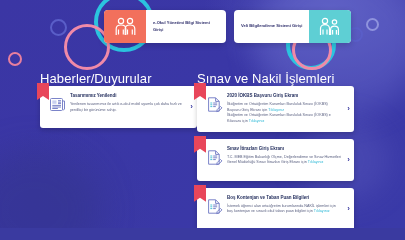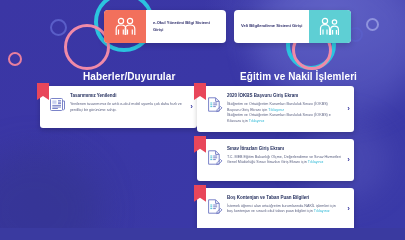--- a/index.html
+++ b/index.html
@@ -36,21 +36,21 @@
   .abtn{display:flex;align-items:stretch;height:33px;border-radius:4px;overflow:hidden;
         box-shadow:0 2px 6px rgba(0,0,0,.18);background:#fff;}
   .abtn .ic{width:42px;display:flex;align-items:center;justify-content:center;}
   .abtn .lb{display:flex;align-items:center;padding:0 7px;max-width:66px;
             font-size:4.1px;font-weight:bold;color:#2e2e6b;line-height:1.5;}
   .btn-okul .ic{background:#f2705c;}
   .btn-veli{flex-direction:row-reverse;}
   .btn-veli .ic{background:#5ecfd4;}
 
   
-  .sect-h{position:absolute;font-size:10px;font-weight:bold;color:#fff;letter-spacing:.1px;z-index:6;margin-left:43px;}
+  .sect-h{position:absolute;font-size:13px;font-weight:normal;color:#fff;letter-spacing:.1px;z-index:6;}
   .sh-left{left:40px;top:71px;}
   .sh-right{left:197px;top:71px;}
 
   .col{position:absolute;width:157px;z-index:6;}
   .col-left{left:40px;top:86px;}
   .col-right{left:197px;top:86px;}
 
   .card{position:relative;background:#fff;border-radius:3px;margin-bottom:7px;
         box-shadow:0 2px 5px rgba(0,0,0,.2);display:flex;padding:7px 5px 7px 6px;min-height:28px;}
   .ribbon{position:absolute;left:-3px;top:-3px;width:12px;height:17px;
@@ -108,21 +108,21 @@
           <path d="M13.6 19v-5.4c0-2 1.8-3.4 3.9-3.4s3.9 1.4 3.9 3.4V19"></path>
           <path d="M6 13.5v5M10 13.5v5M15.6 14v4.5M19.4 14v4.5"></path>
         </svg>
       </div>
       <div class="lb">Veli Bilgilendirme Sistemi Girişi</div>
     </div>
 
   </div>
 
   <div class="sect-h sh-left">Haberler/Duyurular</div>
-  <div class="sect-h sh-right">Eğitim ve Nakil İşlemleri</div>
+  <div class="sect-h sh-right">Sınav ve Nakil İşlemleri</div>
 
   <div class="col col-left">
     <div class="card">
       <div class="ribbon"></div>
       <div class="c-ic">
         <svg width="17" height="16" viewBox="0 0 17 16" fill="none" stroke="#7b84c9" stroke-width="1">
           <rect x="1.5" y="2.5" width="12" height="12" rx="1"></rect>
           <path d="M13.5 5h2v8.2a1.3 1.3 0 0 1-2 0z"></path>
           <rect x="3.3" y="4.4" width="4.2" height="3.4" fill="#c9d0ef" stroke="none"></rect>
           <path d="M9 4.7h3M9 6.2h3M9 7.6h3M3.3 9.4h8.7M3.3 11h8.7M3.3 12.5h5.6"></path>

